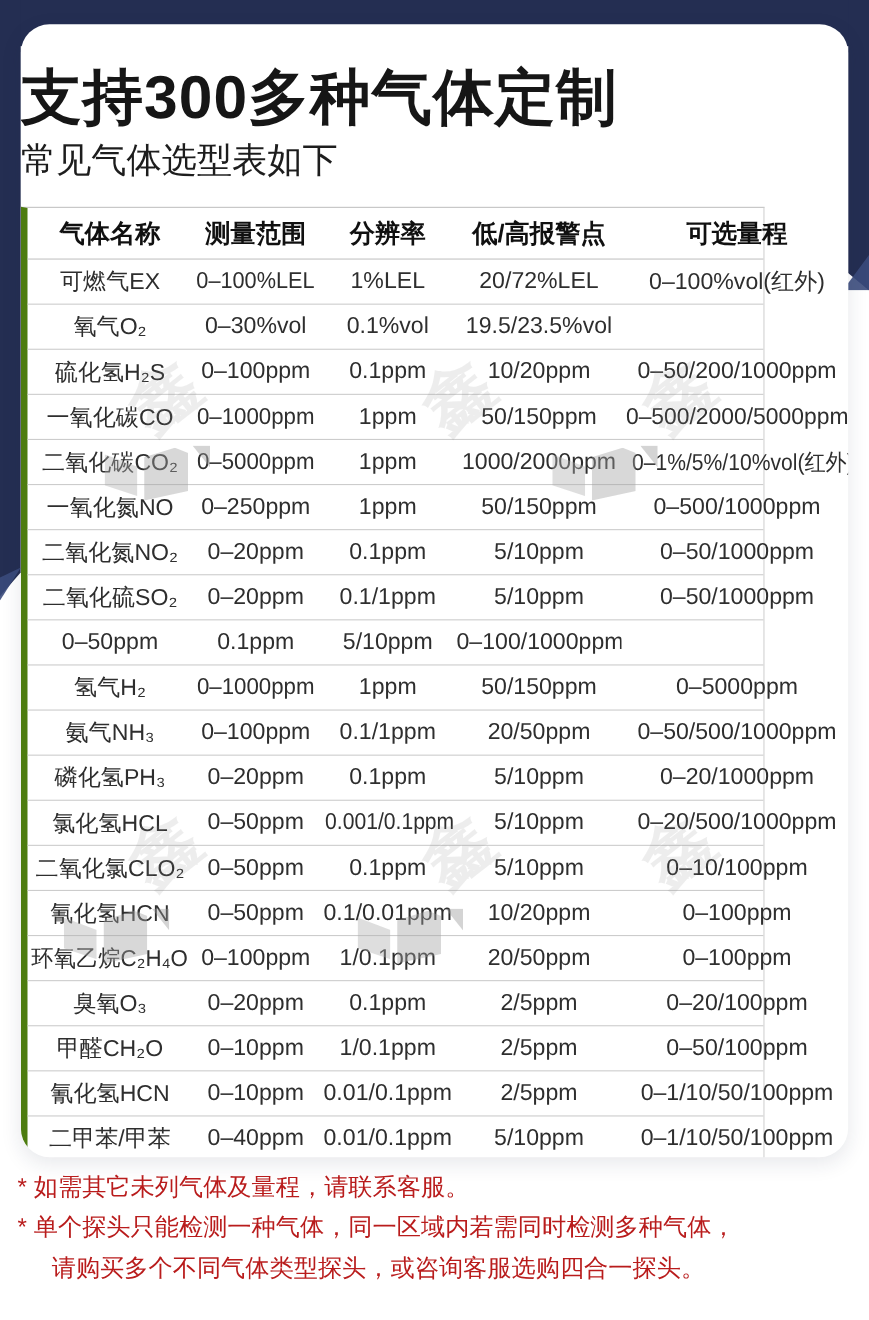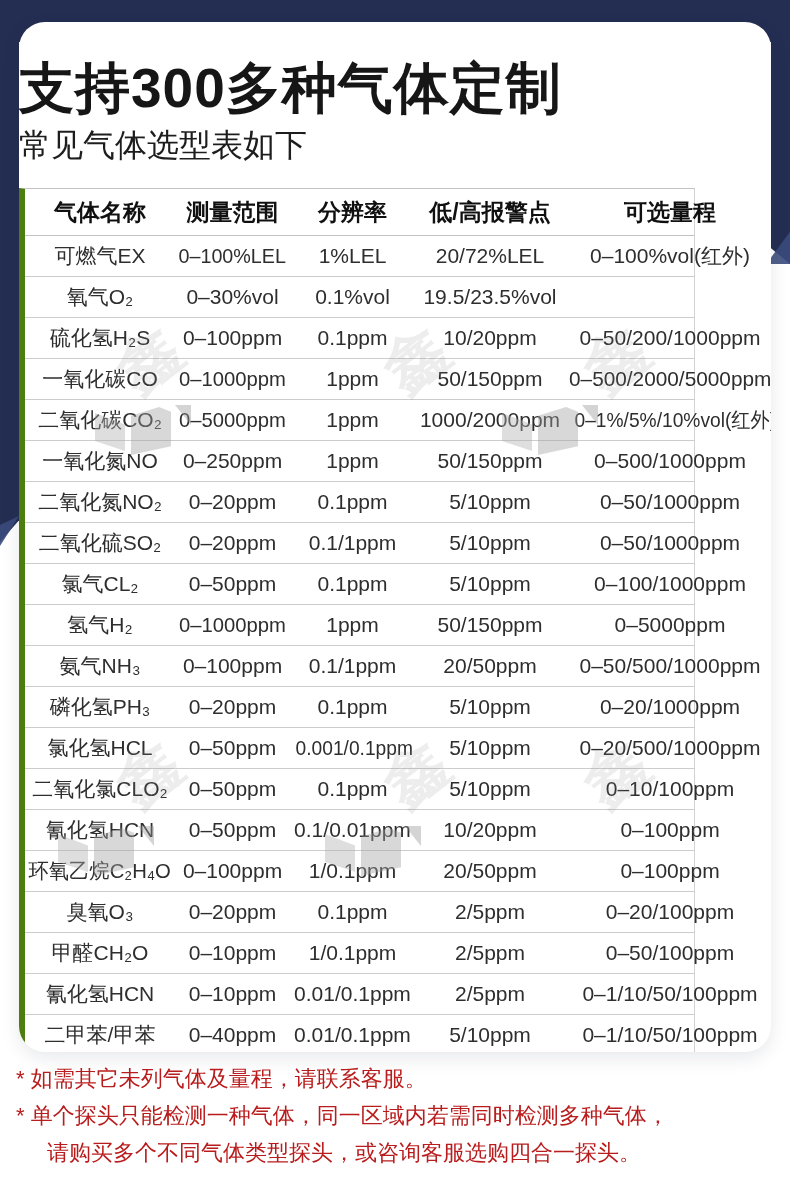--- a/index.html
+++ b/index.html
@@ -129,21 +129,20 @@
     <div class="cell"><span>0–50/1000ppm</span></div>
   </div>
         <div class="t-row">
     <div class="cell"><span>二氧化硫SO₂</span></div>
     <div class="cell"><span>0–20ppm</span></div>
     <div class="cell"><span>0.1/1ppm</span></div>
     <div class="cell"><span>5/10ppm</span></div>
     <div class="cell"><span>0–50/1000ppm</span></div>
   </div>
         <div class="t-row">
-    <div class="cell"><span>氯气CL₂</span></div>
     <div class="cell"><span>0–50ppm</span></div>
     <div class="cell"><span>0.1ppm</span></div>
     <div class="cell"><span>5/10ppm</span></div>
     <div class="cell"><span>0–100/1000ppm</span></div>
   </div>
         <div class="t-row">
     <div class="cell"><span>氢气H₂</span></div>
     <div class="cell"><span style="transform-origin: center center; transform: scaleX(0.964);">0–1000ppm</span></div>
     <div class="cell"><span>1ppm</span></div>
     <div class="cell"><span>50/150ppm</span></div>

